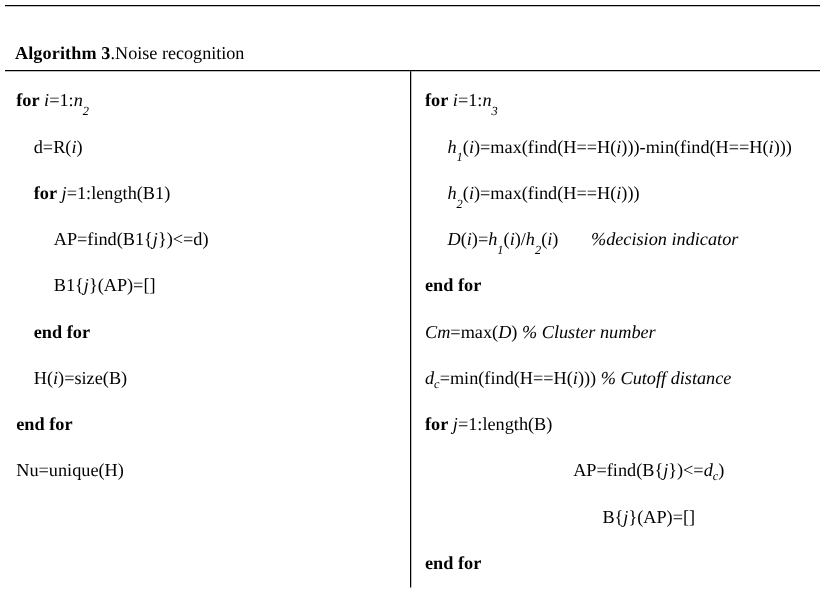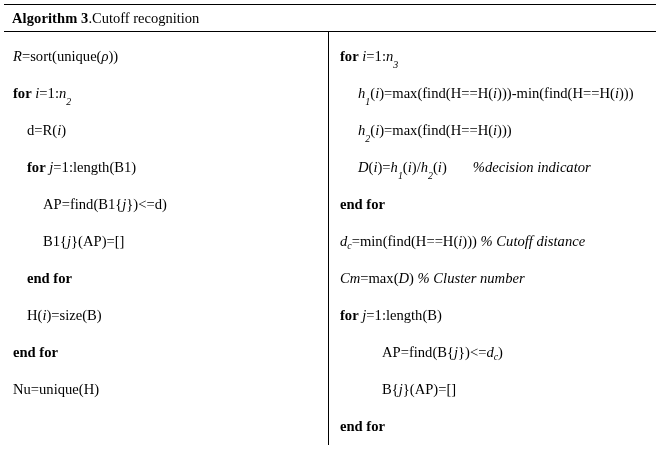--- a/index.html
+++ b/index.html
@@ -29,20 +29,21 @@
     width:652px;
   }
 
   
   #caption-row{
     height:26px;
     display:flex;
     align-items:center;
     padding-left:8px;
     box-sizing:border-box;
+    margin-top:25px;
   }
   #caption-row .alg-label{
     font-weight:bold;
     font-size:14.5px;
     letter-spacing:.1px;
   }
   #caption-row .alg-title{
     font-weight:normal;
     font-size:14.5px;
   }
@@ -71,51 +72,48 @@
     height:37px;
     line-height:37px;
     font-size:14.6px;
     white-space:nowrap;
     letter-spacing:0px;
   }
   .ind0{padding-left:0px;}
   .ind1{padding-left:14px;}
   .ind2{padding-left:30px;}
   .rind1{padding-left:18px;}
-  .rind2{padding-left:42px;}
+  .rind2{padding-left:42px;text-align:center;}
 
   i,.it{font-style:italic;}
   b,.bd{font-weight:bold;}
   sub{font-size:.68em; line-height:0; position:relative; bottom:-0.28em; font-style:italic;}
   .sub-r{font-size:.68em; line-height:0; position:relative; bottom:-0.28em; font-style:italic;}
   .cmt{font-style:italic;text-align:center;}
   .gap{display:inline-block;width:26px;}
 </style>
 </head>
 <body>
 
 <div id="algorithm-table">
 
   <div class="rule-top"></div>
 
   <div id="caption-row">
     <span class="alg-label">Algorithm 3</span>
       <span class="alg-title">.</span>
-      <span class="alg-title"> Cutoff recognition</span>
+      <span class="alg-title"> Noise recognition</span>
   </div>
 
   <div class="rule-mid"></div>
 
   <div id="body-row">
 
     <div class="col" id="col-left">
 
-      <div class="code-line ind0">
-        <i>R</i>=sort(unique(<i>ρ</i>))
-      </div>
 
 
 
       <div class="code-line ind0">
         <b>for</b> <i>i</i>=1:<i>n<sub>2</sub></i>
       </div>
 
       <div class="code-line ind1">
         d=R(<i>i</i>)
       </div>
@@ -167,25 +165,25 @@
 
       <div class="code-line rind1">
         <i>D</i>(<i>i</i>)=<i>h<sub>1</sub></i>(<i>i</i>)/<i>h<sub>2</sub></i>(<i>i</i>)<span class="gap"></span><span class="cmt">%decision indicator</span>
       </div>
 
       <div class="code-line ind0">
         <b>end for</b>
       </div>
 
       <div class="code-line ind0">
+        <i>Cm</i>=max(<i>D</i>) <span class="cmt">% Cluster number</span>
+      </div>
+
+      <div class="code-line ind0">
         <i>d<span class="sub-r">c</span></i>=min(find(H==H(<i>i</i>))) <span class="cmt">% Cutoff distance</span>
-      </div>
-
-      <div class="code-line ind0">
-        <i>Cm</i>=max(<i>D</i>) <span class="cmt">% Cluster number</span>
       </div>
 
       <div class="code-line ind0">
         <b>for</b> <i>j</i>=1:length(B)
       </div>
 
       <div class="code-line rind2">
         AP=find(B{<i>j</i>})&lt;=<i>d<span class="sub-r">c</span></i>)
       </div>
 

